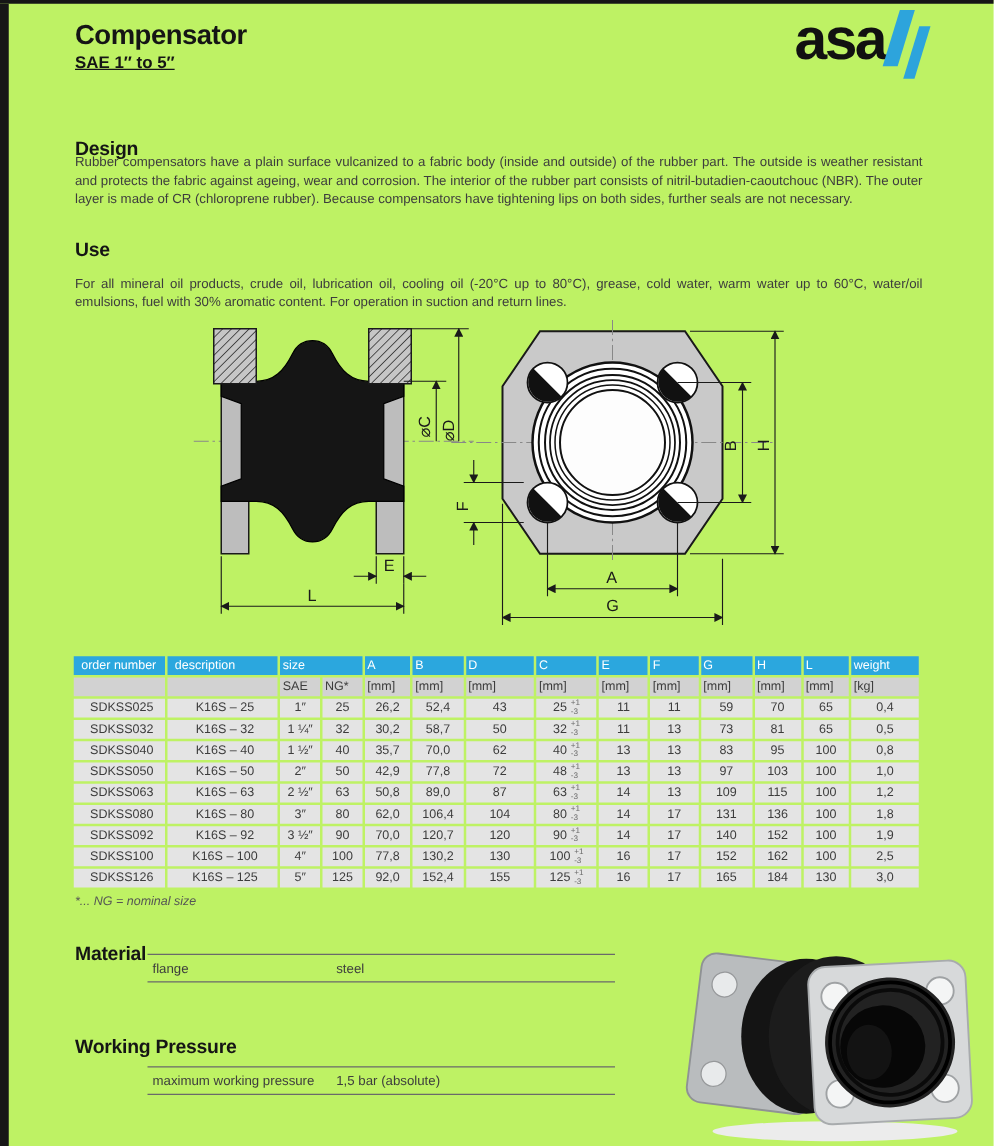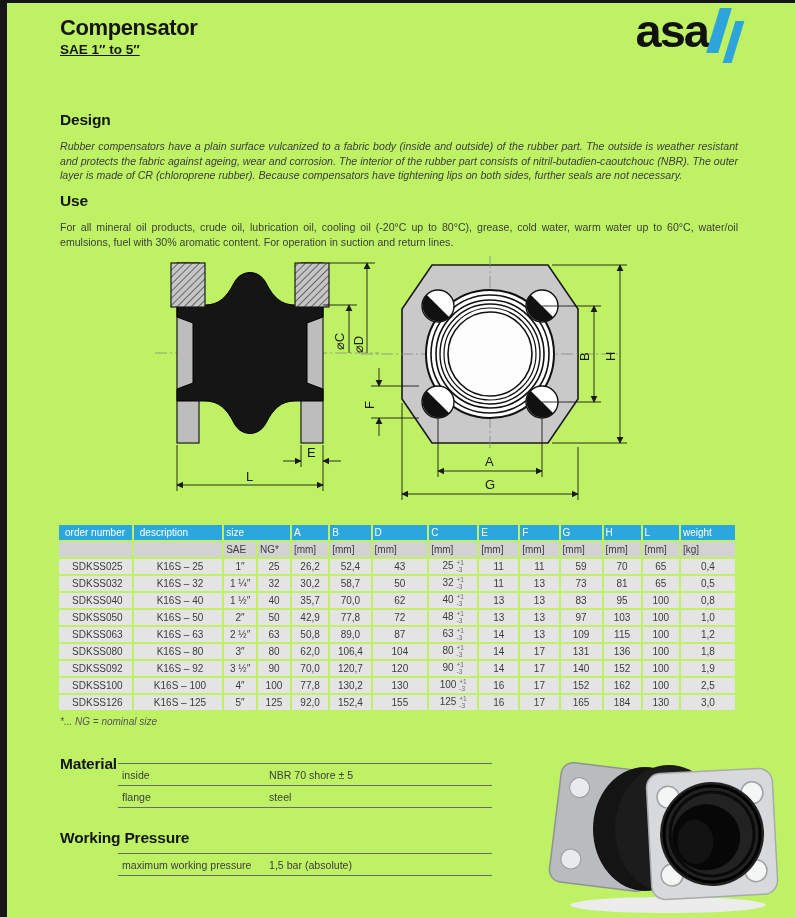--- a/index.html
+++ b/index.html
@@ -14,21 +14,21 @@
   .doc-subtitle{margin:1px 0 0 0;font-size:13.5px;font-weight:bold;color:#151515;text-decoration:underline;}
   .logo{position:absolute;right:57px;top:2px;display:flex;align-items:flex-start;}
   .logo-text{font-size:47px;line-height:52px;font-weight:bold;letter-spacing:-2px;color:#111;}
   .logo-bars{display:flex;margin-left:5px;}
   .bar1{width:12px;height:45px;margin-top:3px;background:#2da4dc;transform:skewX(-17deg);}
   .bar2{width:9px;height:42px;margin-left:4px;margin-top:16px;background:#2da4dc;transform:skewX(-17deg);}
 
   .para{position:absolute;left:60px;width:678px;margin:0;font-size:10.6px;line-height:14.6px;
         text-align:justify;color:#3d3d3d;}
   .p-intro{top:76px;}
-  .p-design{top:136px;font-style:italic;}
+  .p-design{top:120px;}
   .p-use{top:217px;}
   .h2{position:absolute;left:60px;margin:0;font-size:15.5px;font-weight:bold;color:#151515;letter-spacing:-0.2px;}
   .h-design{top:108px;}
   .h-use{top:189px;}
   .h-material{top:752px;}
   .h-wp{top:826px;}
 
   
   .drawings{position:absolute;left:57px;top:250px;width:680px;height:262px;}
   .svg-left{position:absolute;left:60px;top:0;}
@@ -419,24 +419,20 @@
             <td>3,0</td>
           </tr>
         </tbody>
     </table>
   </div>
   <p class="footnote">*... NG = nominal size</p>
 
   <h2 class="h2 h-material">Material</h2>
   <div class="line-table lt-material">
     <div class="lrow">
-      <span class="llabel">inside</span>
-      <span>NBR 70 shore ± 5</span>
-    </div>
-    <div class="lrow">
       <span class="llabel">flange</span>
       <span>steel</span>
     </div>
   </div>
 
   <h2 class="h2 h-wp">Working Pressure</h2>
   <div class="line-table lt-wp">
     <div class="lrow">
       <span class="llabel">maximum working pressure</span>
       <span>1,5 bar (absolute)</span>

